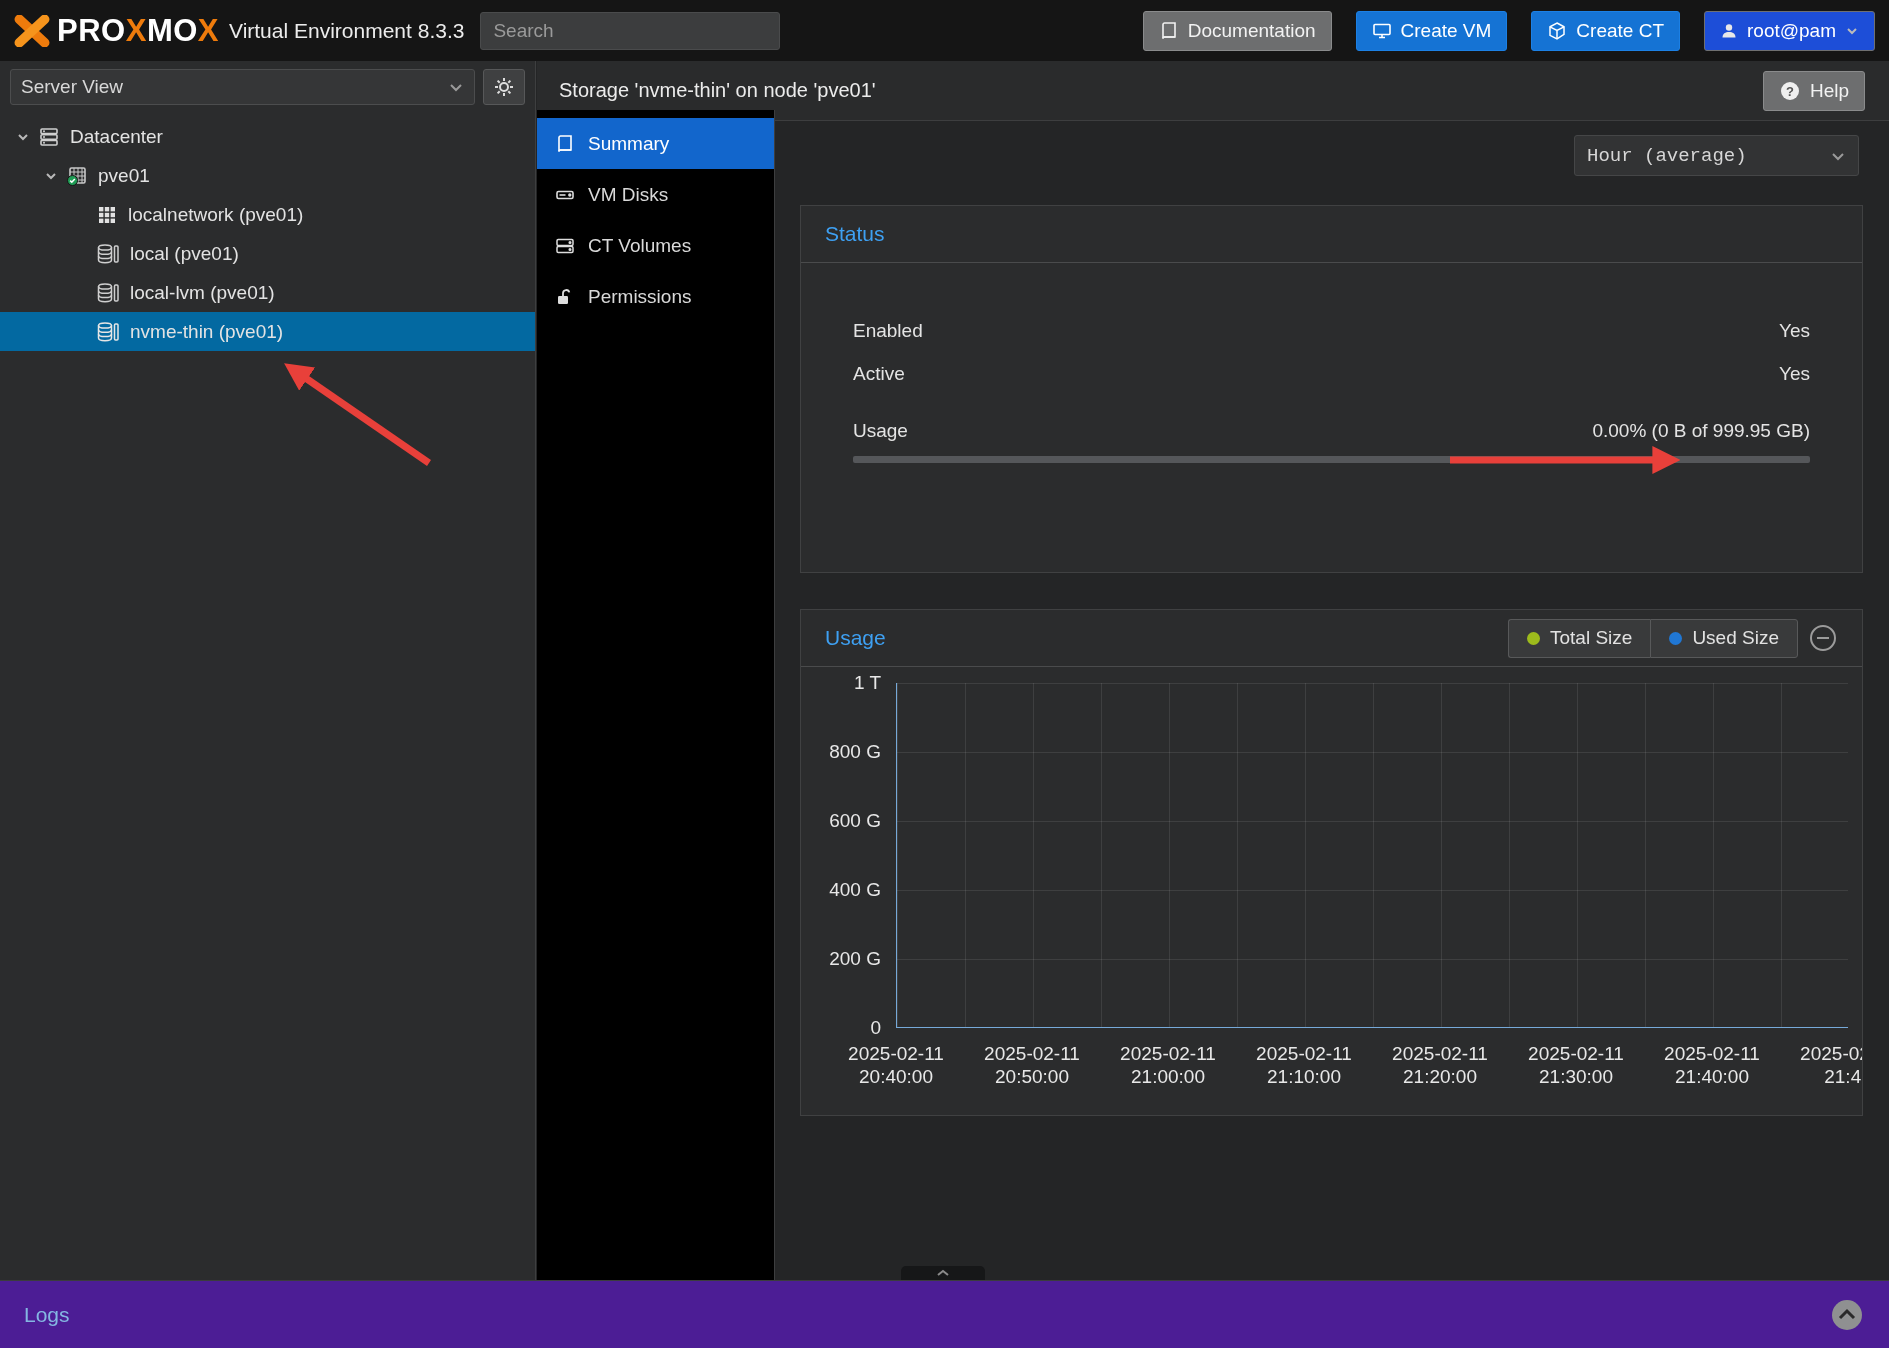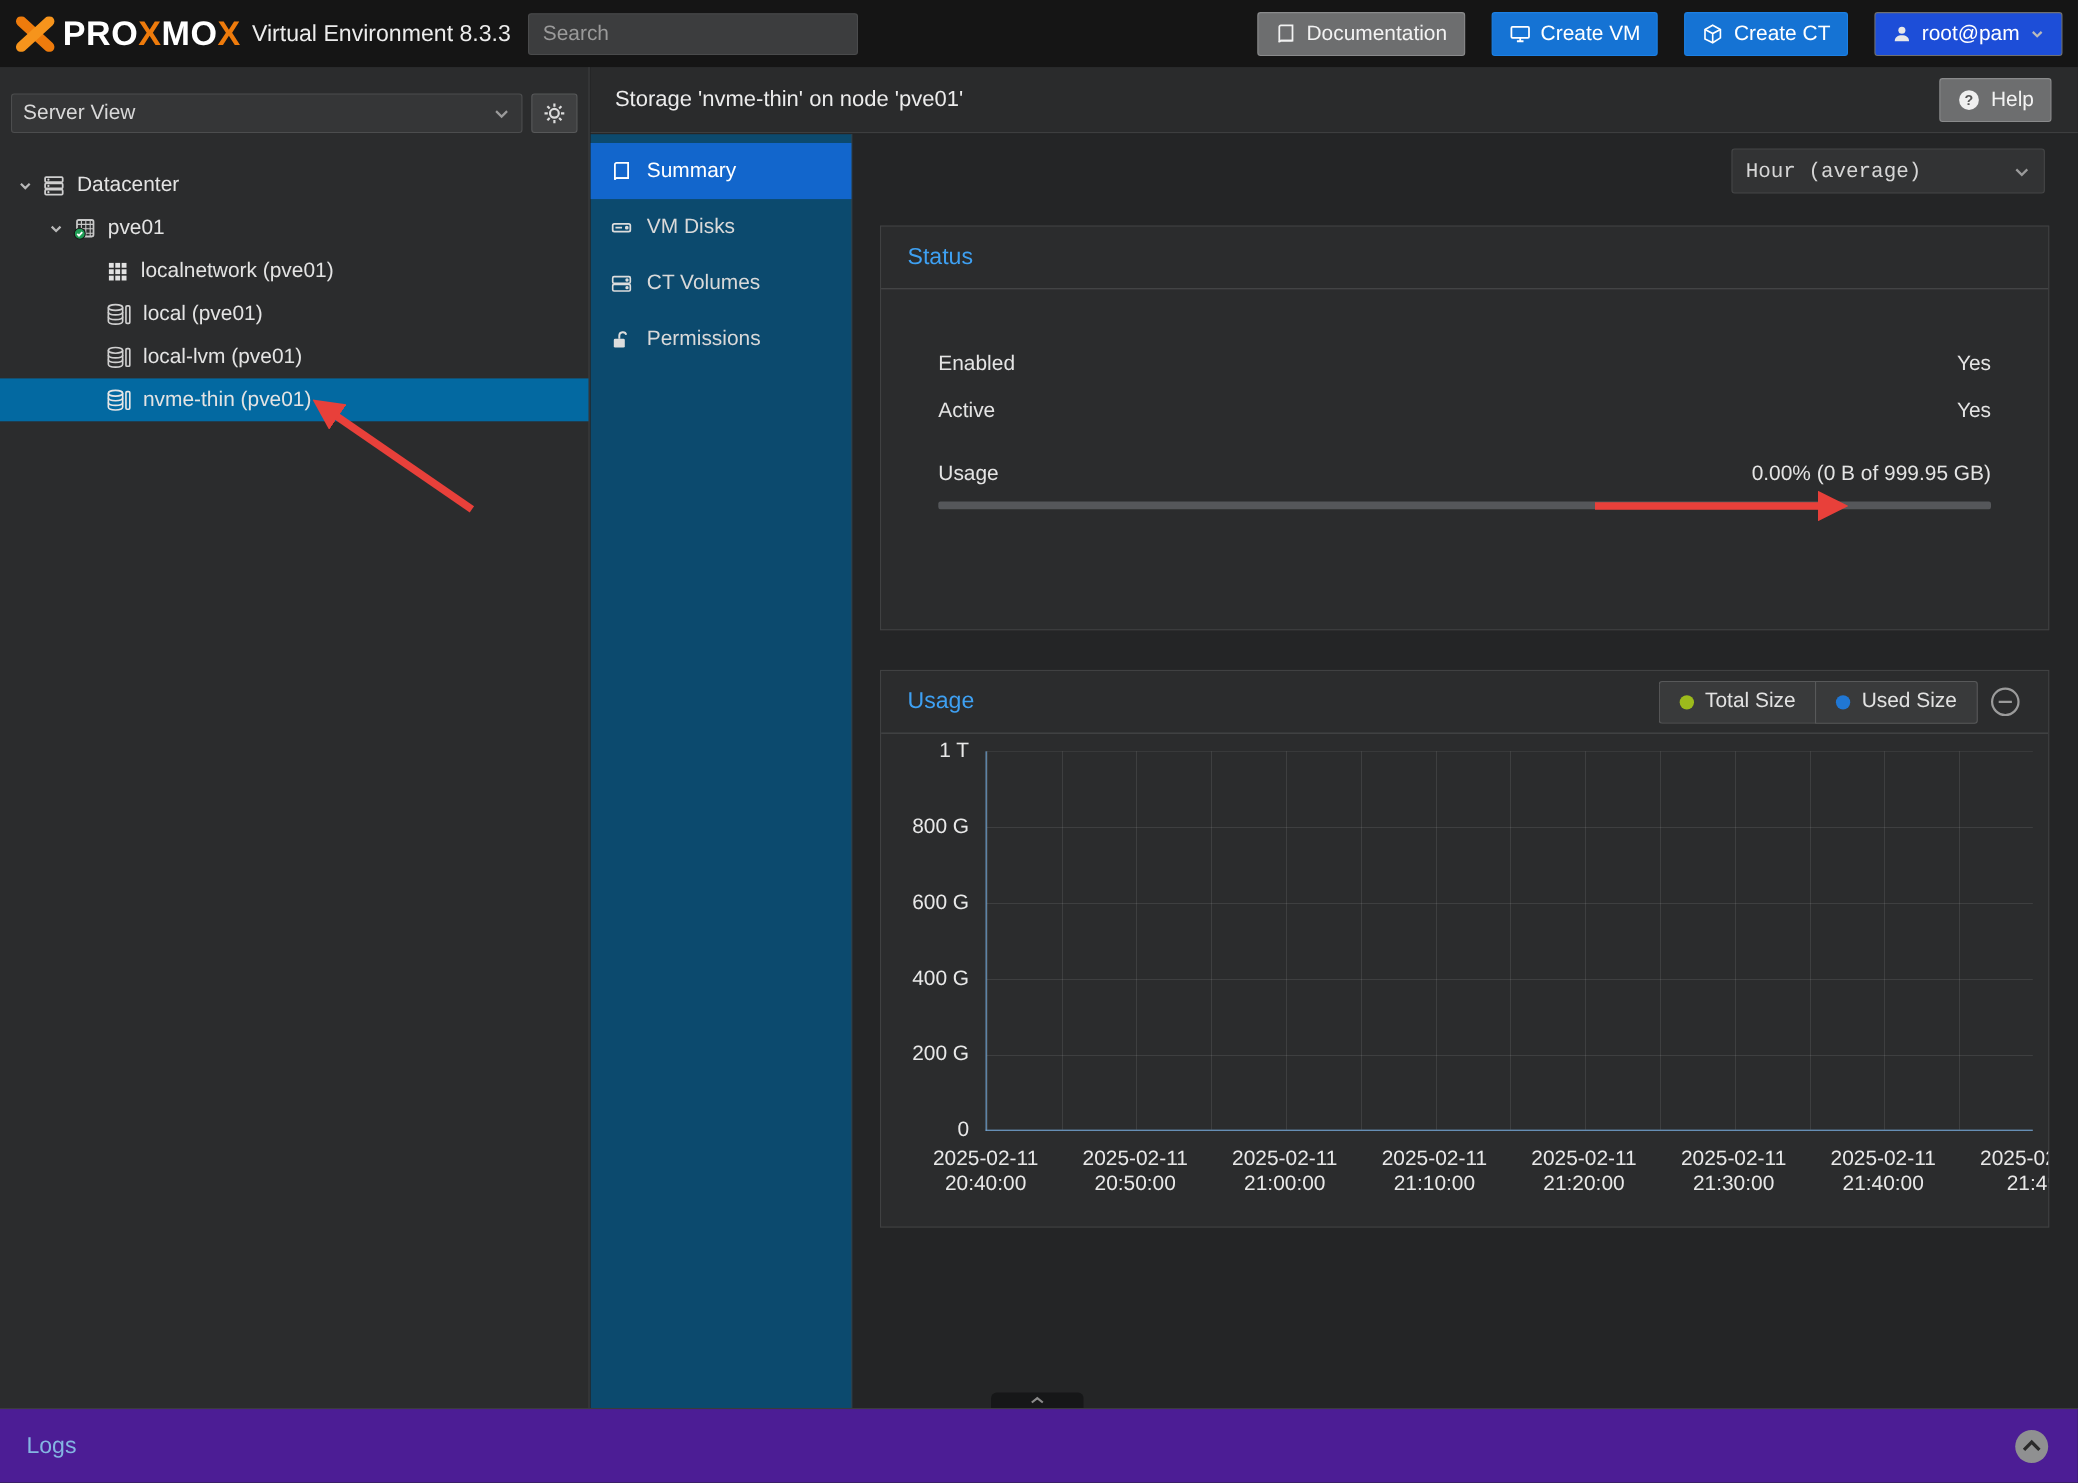--- a/index.html
+++ b/index.html
@@ -23,42 +23,42 @@
   .tb-right { margin-left:auto; display:flex; align-items:flex-start; gap:24px; }
   .btn { display:flex; align-items:center; gap:9px; height:40px; padding:0 15px;
     border-radius:3px; font-size:19px; font-family:inherit; border:1px solid transparent;
     cursor:pointer; color:#ffffff; }
   .btn-gray { background:#6d6e6f; border-color:#8a8b8c; color:#f2f2f2; }
   .btn-blue { background:#1573d4; border-color:#1c80e4; }
   .btn-dark { background:#1d4ed8; border-color:#6f7071; }
   
   .sidebar { position:absolute; left:0; top:61px; width:536px; bottom:68px;
     background:#2b2c2d; border-right:1px solid #3e3f40; }
-  .sb-head { display:flex; align-items:center; padding:24px 10px; gap:8px; }
+  .sb-head { display:flex; align-items:center; padding:8px 10px; gap:8px; }
   .combo { flex:1; height:36px; background:#353637; border:1px solid #4c4d4e; border-radius:3px;
     display:flex; align-items:center; justify-content:space-between; padding:0 10px;
     font-size:19px; color:#d8d8d8; cursor:pointer; }
   .gearbtn { width:42px; height:36px; background:#3f4041; border:1px solid #575859;
     border-radius:3px; display:flex; align-items:center; justify-content:center; cursor:pointer; padding:0; }
   .tree { margin-top:4px; }
   .trow { display:flex; align-items:center; height:39px; font-size:19px; color:#e3e3e3; cursor:pointer; }
   .trow .caret { margin-right:8px; flex:none; }
   .trow .ticon { margin-right:10px; flex:none; }
   .lvl0 { padding-left:16px; }
   .lvl1 { padding-left:44px; }
   .lvl2 { padding-left:96px; }
   .trow.sel { background:#0369a1; }
   
   .main-head { position:absolute; left:537px; top:61px; right:0; height:60px; background:#2a2b2c;
     border-bottom:1px solid #3d3e3f; display:flex; align-items:center; padding:0 24px 0 22px; }
   .page-title { font-size:20px; color:#ececec; }
   .help-btn { margin-left:auto; }
   
-  .submenu { position:absolute; left:537px; top:122px; width:238px; bottom:68px;
-    background:#0c4a6e; border-right:1px solid #3d3e3f; padding-top:8px; }
+  .submenu { position:absolute; left:537px; top:110px; width:238px; bottom:68px;
+    background:#000000; border-right:1px solid #3d3e3f; padding-top:8px; }
   .smitem { display:flex; align-items:center; gap:13px; height:51px; padding-left:18px;
     font-size:19px; color:#d9d9d9; cursor:pointer; }
   .smitem.sel { background:#1266cc; color:#ffffff; }
   
   .content { position:absolute; left:775px; top:122px; right:0; bottom:68px; background:#242526; }
   .time-select { position:absolute; top:13px; right:30px; width:285px; height:41px; background:#323334;
     border:1px solid #454647; border-radius:3px; display:flex; align-items:center;
     justify-content:space-between; padding:0 12px; font-size:19px; color:#d6d6d6; cursor:pointer;font-family:Liberation Mono, monospace; }
   .panel { position:absolute; left:25px; width:1063px; background:#2b2c2d; border:1px solid #404142; }
   .panel-head { height:57px; display:flex; align-items:center; padding:0 24px;

